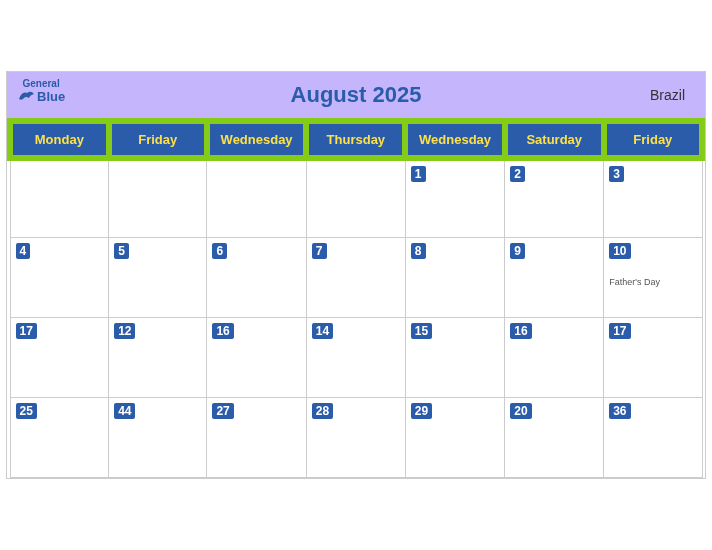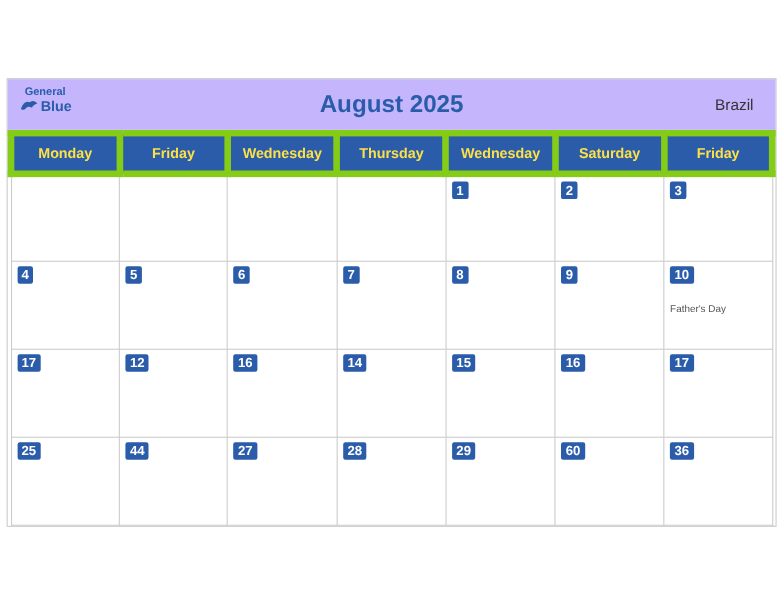--- a/index.html
+++ b/index.html
@@ -160,18 +160,18 @@
           <td><span class="day-number">15</span></td>
           <td><span class="day-number">16</span></td>
           <td><span class="day-number">17</span></td>
         </tr>
         <tr>
           <td><span class="day-number">25</span></td>
           <td><span class="day-number">44</span></td>
           <td><span class="day-number">27</span></td>
           <td><span class="day-number">28</span></td>
           <td><span class="day-number">29</span></td>
-          <td><span class="day-number">60</span></td>
+          <td><span class="day-number">20</span></td>
           <td><span class="day-number">36</span></td>
         </tr>
       </tbody>
   </table>
 </div>
 
 </body></html>

